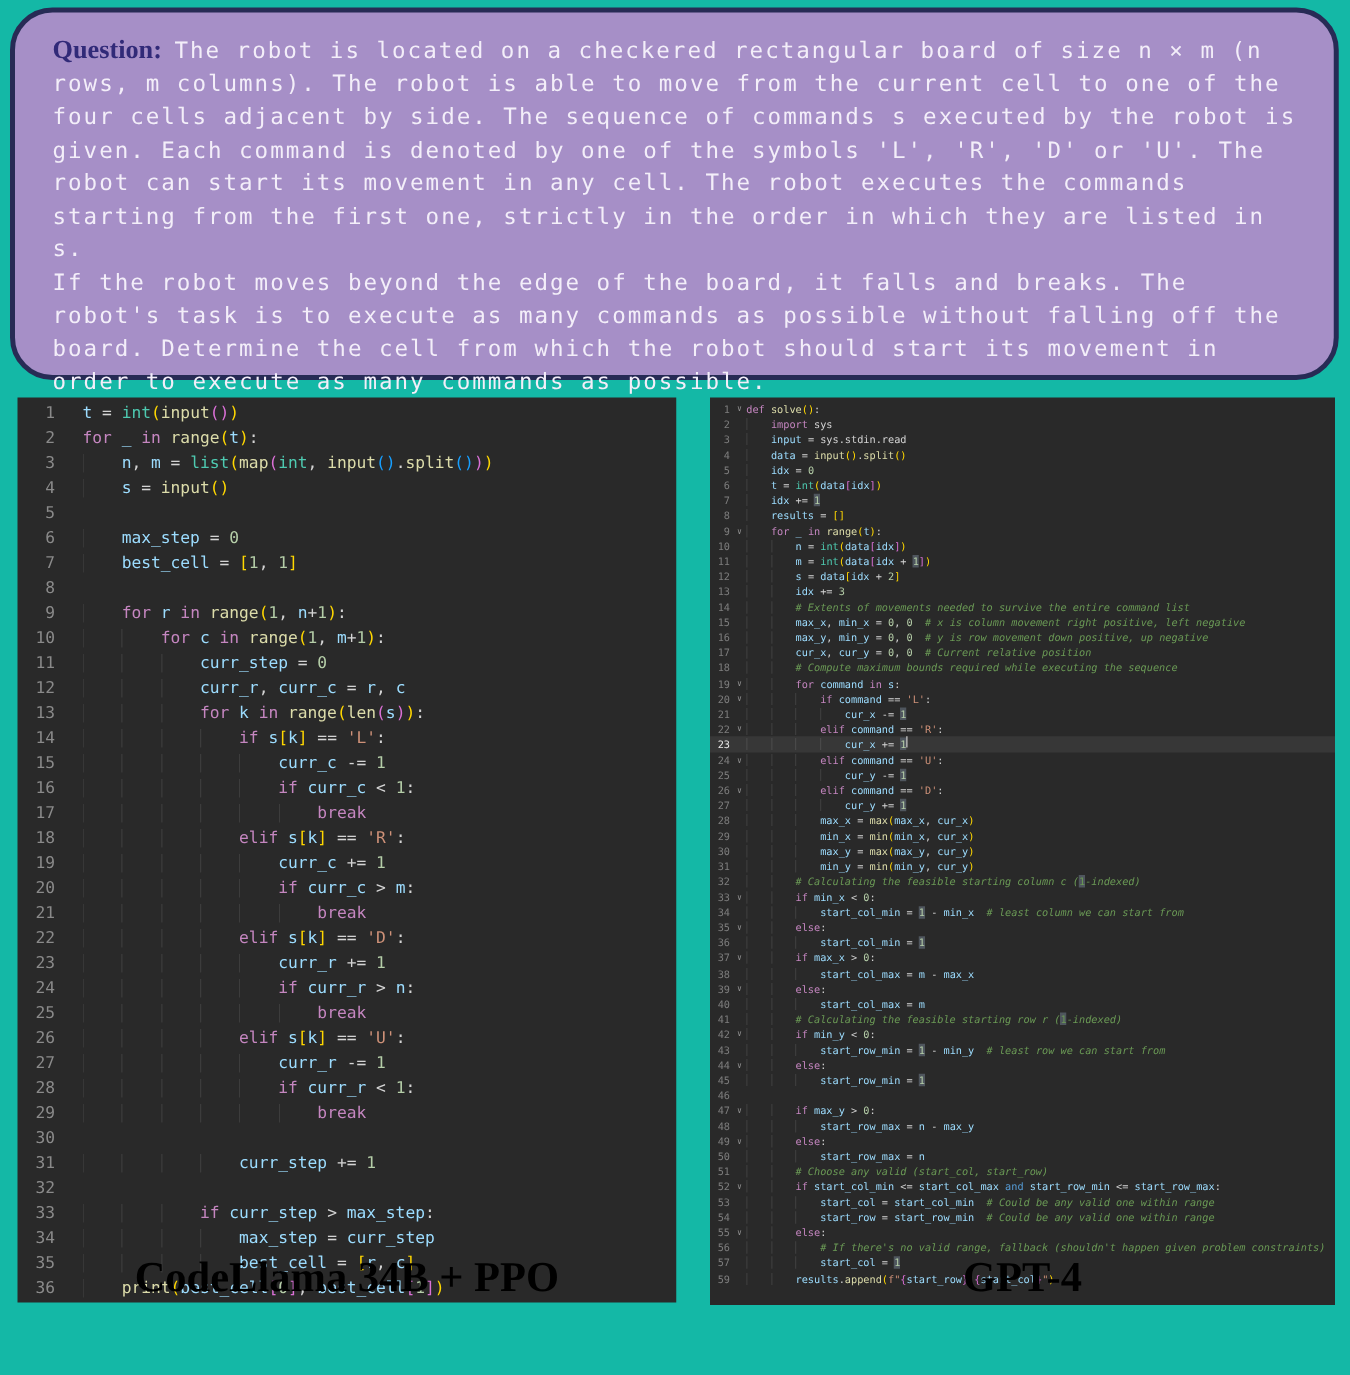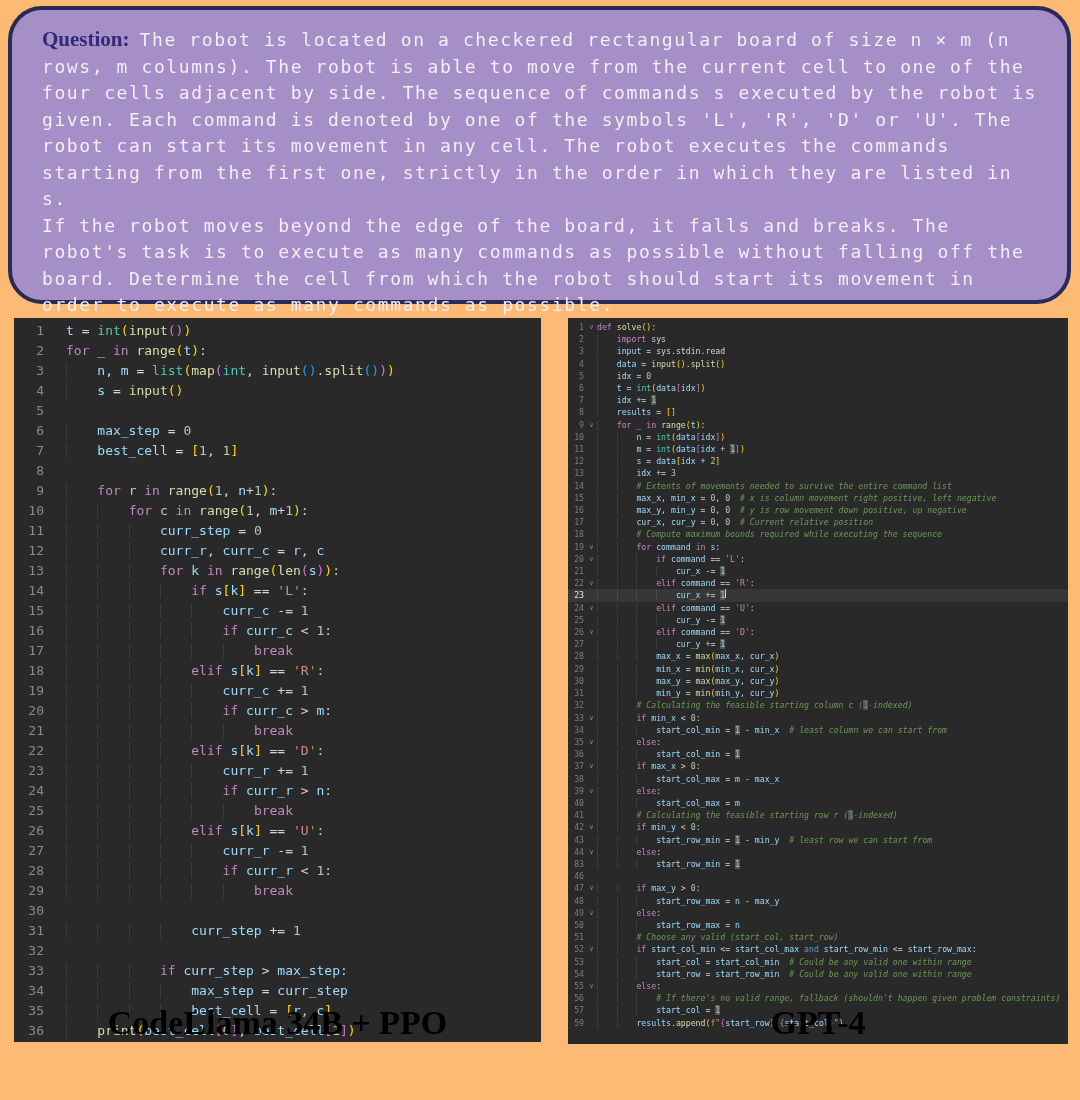--- a/index.html
+++ b/index.html
@@ -4,21 +4,21 @@
 <style>
   :root{
     --question-bg:#a68fc7; --question-border:#272b55; --question-label:#312a78;
     --question-text:#f3eef9; --code-bg:#292929; --gutter:#8a8a8a; --caption:#000000;
     --kw:#c586c0; --kw2:#569cd6; --fn:#dcdcaa; --ty:#4ec9b0; --vr:#9cdcfe;
     --num:#b5cea8; --str:#ce9178; --cm:#6a9955; --pl:#d4d4d4;
     --br1:#ffd700; --br2:#da70d6; --br3:#179fff; --hl:#4f565e;
   }
   *{margin:0;padding:0;box-sizing:border-box;}
   body{background:#ffffff;font-family:"Liberation Sans",sans-serif;}
-  .page{position:relative;width:1080px;height:1100px;background:#fdba74;overflow:hidden;}
+  .page{position:relative;width:1080px;height:1100px;background:#14b8a6;overflow:hidden;}
 
   
   .question-box{
     position:absolute;left:8px;top:6px;width:1063px;height:298px;
     background:var(--question-bg);border:4px solid var(--question-border);
     border-radius:34px;padding:16px 28px 14px 30px;
   }
   .question-para{
     font-family:"DejaVu Sans Mono",monospace;font-size:18px;line-height:26.5px;
     letter-spacing:1.6px;color:var(--question-text);white-space:pre-line;
@@ -165,21 +165,21 @@
         <div class="code-line"><span class="gutter-num">35</span><span class="fold">∨</span><span class="code-text"><span class="tk-i">    </span><span class="tk-i">    </span><span class="tk-k">else</span><span class="tk-w">:</span></span></div>
         <div class="code-line"><span class="gutter-num">36</span><span class="fold"> </span><span class="code-text"><span class="tk-i">    </span><span class="tk-i">    </span><span class="tk-i">    </span><span class="tk-v">start_col_min</span><span class="tk-w"> = </span><span class="tk-hn">1</span></span></div>
         <div class="code-line"><span class="gutter-num">37</span><span class="fold">∨</span><span class="code-text"><span class="tk-i">    </span><span class="tk-i">    </span><span class="tk-k">if</span><span class="tk-w"> </span><span class="tk-v">max_x</span><span class="tk-w"> &gt; </span><span class="tk-n">0</span><span class="tk-w">:</span></span></div>
         <div class="code-line"><span class="gutter-num">38</span><span class="fold"> </span><span class="code-text"><span class="tk-i">    </span><span class="tk-i">    </span><span class="tk-i">    </span><span class="tk-v">start_col_max</span><span class="tk-w"> = </span><span class="tk-v">m</span><span class="tk-w"> - </span><span class="tk-v">max_x</span></span></div>
         <div class="code-line"><span class="gutter-num">39</span><span class="fold">∨</span><span class="code-text"><span class="tk-i">    </span><span class="tk-i">    </span><span class="tk-k">else</span><span class="tk-w">:</span></span></div>
         <div class="code-line"><span class="gutter-num">40</span><span class="fold"> </span><span class="code-text"><span class="tk-i">    </span><span class="tk-i">    </span><span class="tk-i">    </span><span class="tk-v">start_col_max</span><span class="tk-w"> = </span><span class="tk-v">m</span></span></div>
         <div class="code-line"><span class="gutter-num">41</span><span class="fold"> </span><span class="code-text"><span class="tk-i">    </span><span class="tk-i">    </span><span class="tk-c"># Calculating the feasible starting row r (</span><span class="tk-hc">1</span><span class="tk-c">-indexed)</span></span></div>
         <div class="code-line"><span class="gutter-num">42</span><span class="fold">∨</span><span class="code-text"><span class="tk-i">    </span><span class="tk-i">    </span><span class="tk-k">if</span><span class="tk-w"> </span><span class="tk-v">min_y</span><span class="tk-w"> &lt; </span><span class="tk-n">0</span><span class="tk-w">:</span></span></div>
         <div class="code-line"><span class="gutter-num">43</span><span class="fold"> </span><span class="code-text"><span class="tk-i">    </span><span class="tk-i">    </span><span class="tk-i">    </span><span class="tk-v">start_row_min</span><span class="tk-w"> = </span><span class="tk-hn">1</span><span class="tk-w"> - </span><span class="tk-v">min_y</span><span class="tk-w">  </span><span class="tk-c"># least row we can start from</span></span></div>
         <div class="code-line"><span class="gutter-num">44</span><span class="fold">∨</span><span class="code-text"><span class="tk-i">    </span><span class="tk-i">    </span><span class="tk-k">else</span><span class="tk-w">:</span></span></div>
-        <div class="code-line"><span class="gutter-num">83</span><span class="fold"> </span><span class="code-text"><span class="tk-i">    </span><span class="tk-i">    </span><span class="tk-i">    </span><span class="tk-v">start_row_min</span><span class="tk-w"> = </span><span class="tk-hn">1</span></span></div>
+        <div class="code-line"><span class="gutter-num">45</span><span class="fold"> </span><span class="code-text"><span class="tk-i">    </span><span class="tk-i">    </span><span class="tk-i">    </span><span class="tk-v">start_row_min</span><span class="tk-w"> = </span><span class="tk-hn">1</span></span></div>
         <div class="code-line"><span class="gutter-num">46</span><span class="fold"> </span><span class="code-text"></span></div>
         <div class="code-line"><span class="gutter-num">47</span><span class="fold">∨</span><span class="code-text"><span class="tk-i">    </span><span class="tk-i">    </span><span class="tk-k">if</span><span class="tk-w"> </span><span class="tk-v">max_y</span><span class="tk-w"> &gt; </span><span class="tk-n">0</span><span class="tk-w">:</span></span></div>
         <div class="code-line"><span class="gutter-num">48</span><span class="fold"> </span><span class="code-text"><span class="tk-i">    </span><span class="tk-i">    </span><span class="tk-i">    </span><span class="tk-v">start_row_max</span><span class="tk-w"> = </span><span class="tk-v">n</span><span class="tk-w"> - </span><span class="tk-v">max_y</span></span></div>
         <div class="code-line"><span class="gutter-num">49</span><span class="fold">∨</span><span class="code-text"><span class="tk-i">    </span><span class="tk-i">    </span><span class="tk-k">else</span><span class="tk-w">:</span></span></div>
         <div class="code-line"><span class="gutter-num">50</span><span class="fold"> </span><span class="code-text"><span class="tk-i">    </span><span class="tk-i">    </span><span class="tk-i">    </span><span class="tk-v">start_row_max</span><span class="tk-w"> = </span><span class="tk-v">n</span></span></div>
         <div class="code-line"><span class="gutter-num">51</span><span class="fold"> </span><span class="code-text"><span class="tk-i">    </span><span class="tk-i">    </span><span class="tk-c"># Choose any valid (start_col, start_row)</span></span></div>
         <div class="code-line"><span class="gutter-num">52</span><span class="fold">∨</span><span class="code-text"><span class="tk-i">    </span><span class="tk-i">    </span><span class="tk-k">if</span><span class="tk-w"> </span><span class="tk-v">start_col_min</span><span class="tk-w"> &lt;= </span><span class="tk-v">start_col_max</span><span class="tk-w"> </span><span class="tk-kb">and</span><span class="tk-w"> </span><span class="tk-v">start_row_min</span><span class="tk-w"> &lt;= </span><span class="tk-v">start_row_max</span><span class="tk-w">:</span></span></div>
         <div class="code-line"><span class="gutter-num">53</span><span class="fold"> </span><span class="code-text"><span class="tk-i">    </span><span class="tk-i">    </span><span class="tk-i">    </span><span class="tk-v">start_col</span><span class="tk-w"> = </span><span class="tk-v">start_col_min</span><span class="tk-w">  </span><span class="tk-c"># Could be any valid one within range</span></span></div>
         <div class="code-line"><span class="gutter-num">54</span><span class="fold"> </span><span class="code-text"><span class="tk-i">    </span><span class="tk-i">    </span><span class="tk-i">    </span><span class="tk-v">start_row</span><span class="tk-w"> = </span><span class="tk-v">start_row_min</span><span class="tk-w">  </span><span class="tk-c"># Could be any valid one within range</span></span></div>
         <div class="code-line"><span class="gutter-num">55</span><span class="fold">∨</span><span class="code-text"><span class="tk-i">    </span><span class="tk-i">    </span><span class="tk-k">else</span><span class="tk-w">:</span></span></div>

